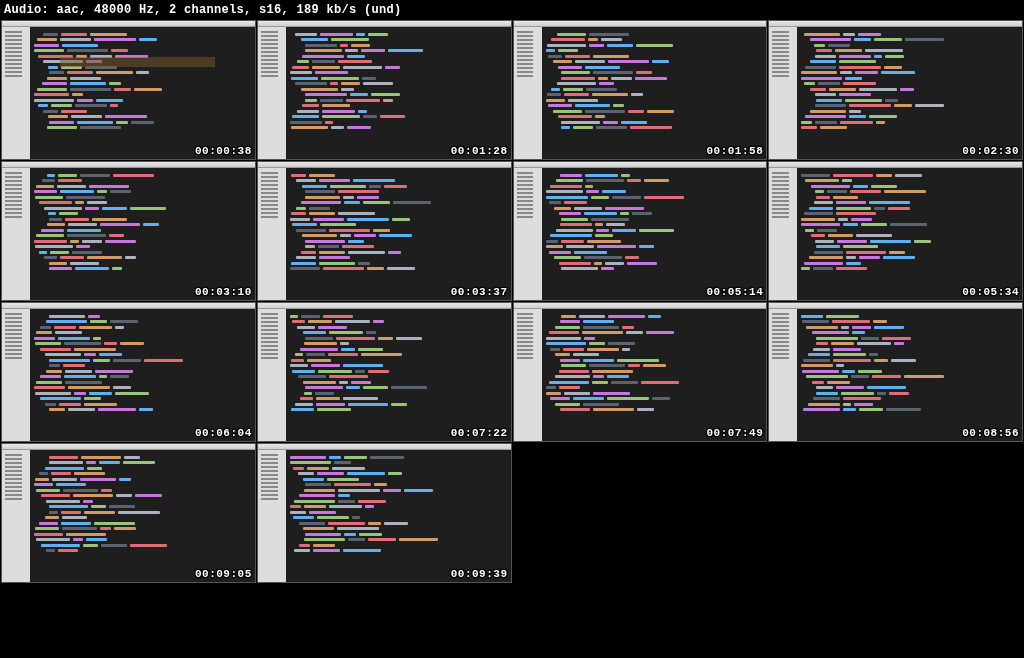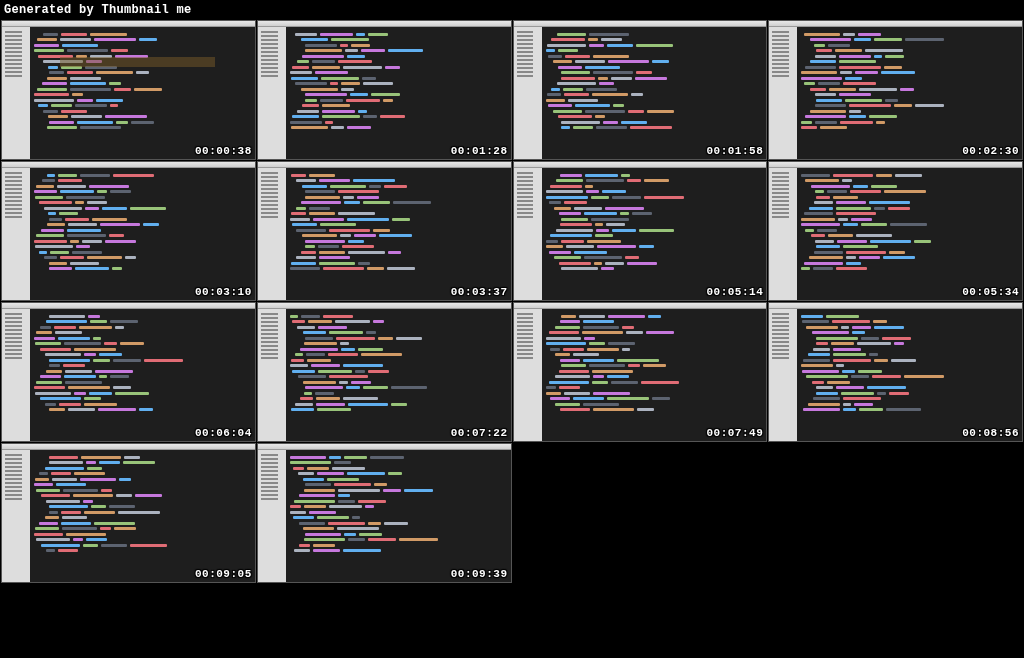--- a/index.html
+++ b/index.html
@@ -97,21 +97,22 @@
   font-family: "Courier New", monospace;
   letter-spacing: 0.5px;
 }
 .empty { background: #000; border: none; }
 </style>
 </head>
 <body>
 
 <div class="header">
   <div>
-    <span class="label">Generated by Thumbnail me</span>
+    <span class="label">Audio:</span>
+    <span>aac, 48000 Hz, 2 channels, s16, 189 kb/s (und)</span>
   </div>
 </div>
 
 <div class="grid" id="grid">
     <div class="thumb">
     <div class="titlebar"></div>
     <div class="sidebar">
         <div class="sline"></div>
         <div class="sline"></div>
         <div class="sline"></div>

